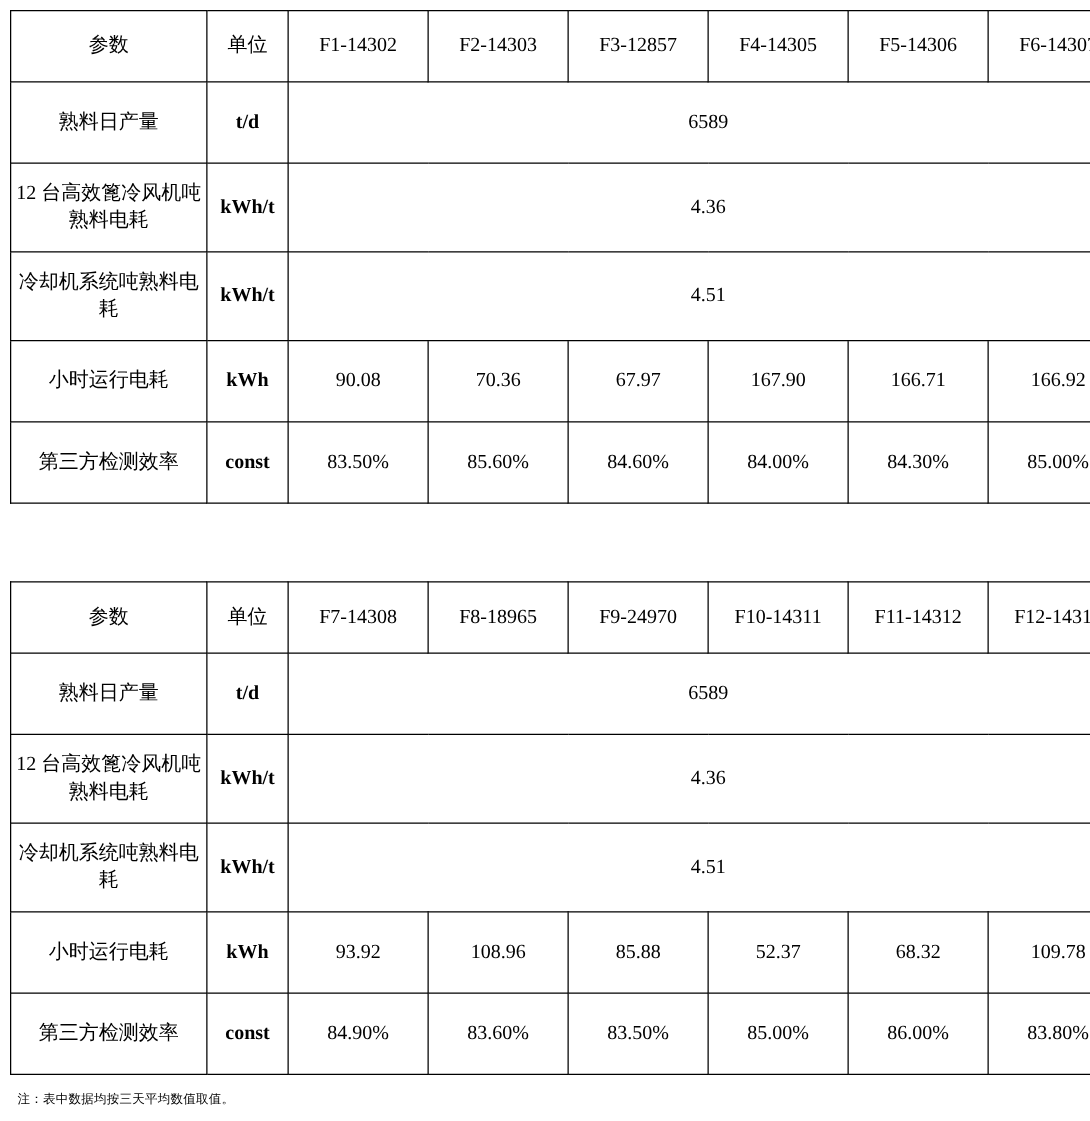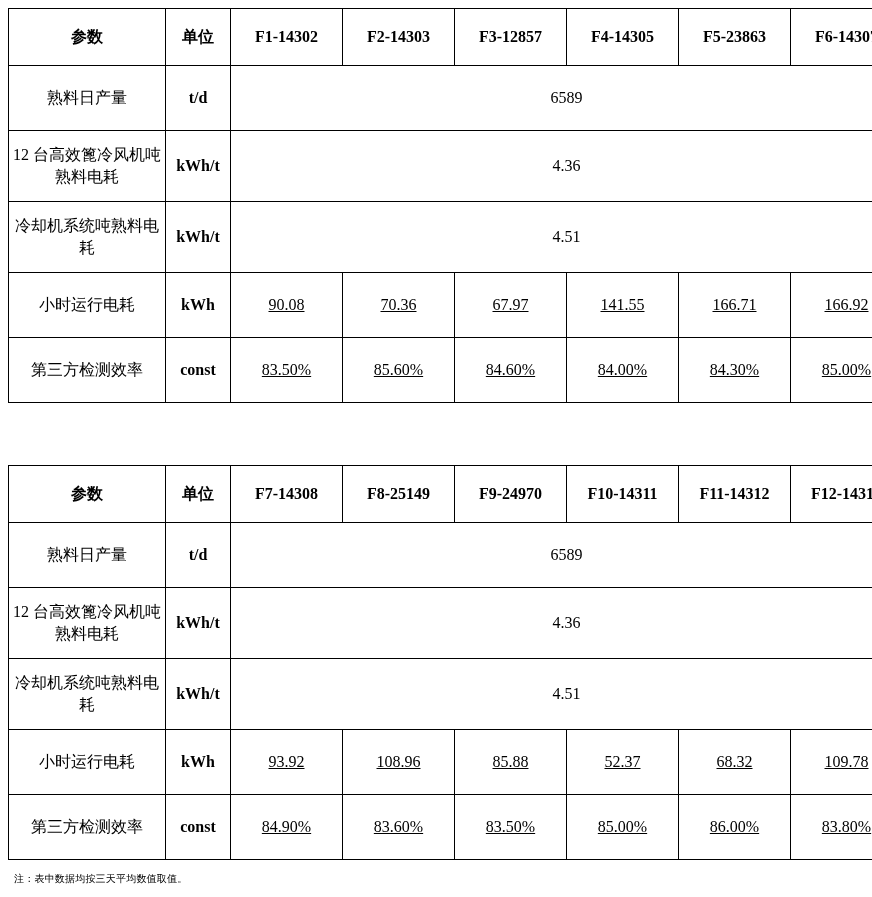--- a/index.html
+++ b/index.html
@@ -34,21 +34,21 @@
     vertical-align: middle;
     font-size: 16px;
     padding: 4px 2px;
     line-height: 1.35;
   }
   .col-param { width: 152px; }
   .col-unit  { width: 60px; margin-top: 32px; }
   .col-f     { width: 107px; }
 
   .hdr td {
-    font-weight: bold;
+    font-weight: normal;
     height: 48px;
     font-size: 17px;
   }
   .row-tall td {
     height: 56px;
   }
   .row-xtall td {
     height: 62px;
   }
   .param-cell {
@@ -57,21 +57,20 @@
   }
   .unit-cell {
     font-weight: bold;
     font-size: 16px;
   }
   .merged-cell {
     font-size: 16px;
   }
   .value-cell {
     font-size: 16px;
-    text-decoration: underline;
   }
   .gap {
     height: 62px;
   }
   .note {
     font-size: 10px;
     margin: 12px 0 0 6px;
     letter-spacing: 0.2px;
   }
   .hdr-f {
@@ -86,21 +85,21 @@
 
   <table class="data-table">
     <tbody>
       <tr class="hdr">
         <td class="col-param">参数</td>
         <td class="col-unit">单位</td>
         <td class="col-f hdr-f">F1-14302</td>
         <td class="col-f hdr-f">F2-14303</td>
         <td class="col-f hdr-f">F3-12857</td>
         <td class="col-f hdr-f">F4-14305</td>
-        <td class="col-f hdr-f">F5-23863</td>
+        <td class="col-f hdr-f">F5-14306</td>
         <td class="col-f hdr-f">F6-14307</td>
       </tr>
 
       <tr class="row-tall">
         <td class="param-cell">熟料日产量</td>
         <td class="unit-cell">t/d</td>
         <td class="merged-cell" colspan="6">6589</td>
       </tr>
 
       <tr class="row-xtall">
@@ -114,21 +113,21 @@
         <td class="unit-cell">kWh/t</td>
         <td class="merged-cell" colspan="6">4.51</td>
       </tr>
 
       <tr class="row-tall">
         <td class="param-cell">小时运行电耗</td>
         <td class="unit-cell">kWh</td>
         <td class="value-cell">90.08</td>
         <td class="value-cell">70.36</td>
         <td class="value-cell">67.97</td>
-        <td class="value-cell">141.55</td>
+        <td class="value-cell">167.90</td>
         <td class="value-cell">166.71</td>
         <td class="value-cell">166.92</td>
       </tr>
 
       <tr class="row-tall">
         <td class="param-cell">第三方检测效率</td>
         <td class="unit-cell">const</td>
         <td class="value-cell">83.50%</td>
         <td class="value-cell">85.60%</td>
         <td class="value-cell">84.60%</td>
@@ -140,21 +139,21 @@
   </table>
 
   <div class="gap"></div>
 
   <table class="data-table">
     <tbody>
       <tr class="hdr">
         <td class="col-param">参数</td>
         <td class="col-unit">单位</td>
         <td class="col-f hdr-f">F7-14308</td>
-        <td class="col-f hdr-f">F8-25149</td>
+        <td class="col-f hdr-f">F8-18965</td>
         <td class="col-f hdr-f">F9-24970</td>
         <td class="col-f hdr-f">F10-14311</td>
         <td class="col-f hdr-f">F11-14312</td>
         <td class="col-f hdr-f">F12-14313</td>
       </tr>
 
       <tr class="row-tall">
         <td class="param-cell">熟料日产量</td>
         <td class="unit-cell">t/d</td>
         <td class="merged-cell" colspan="6">6589</td>

